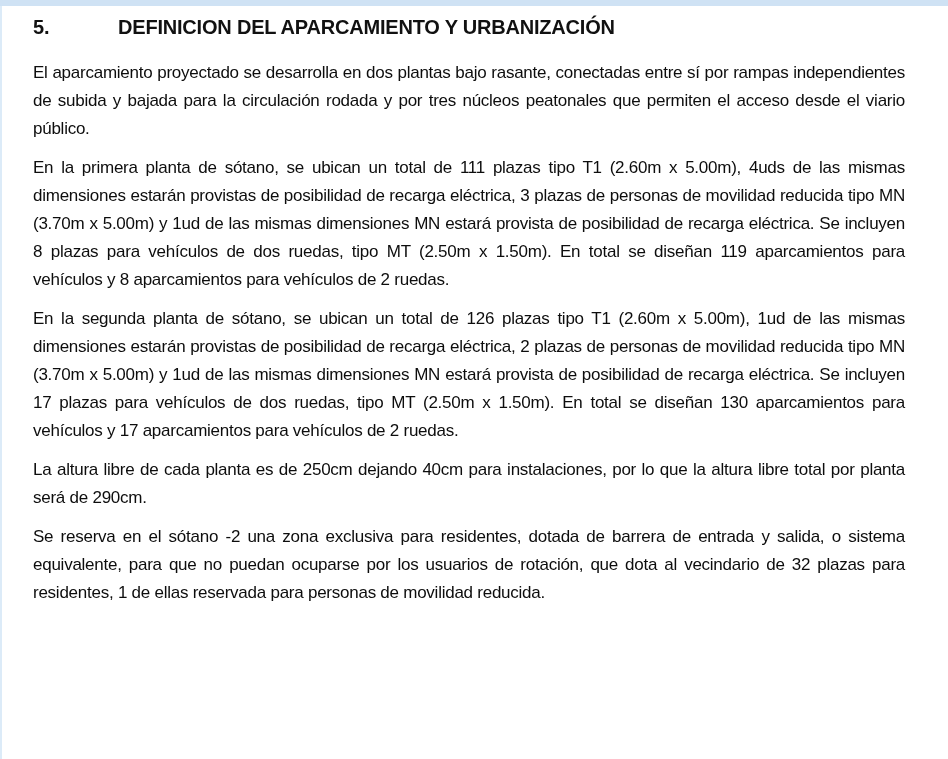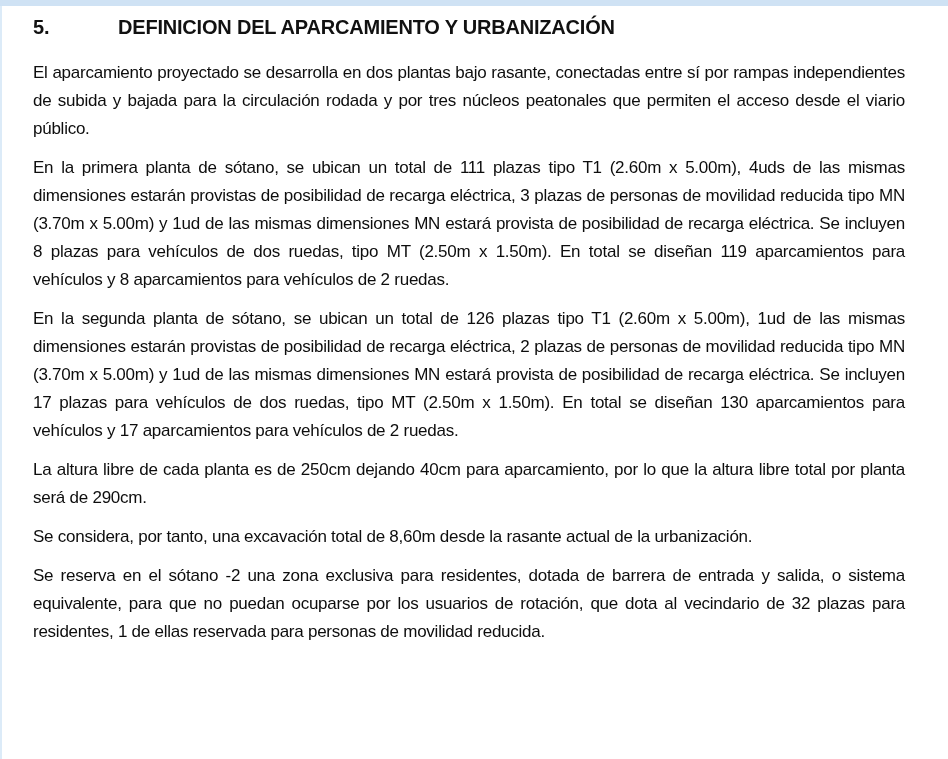--- a/index.html
+++ b/index.html
@@ -72,18 +72,17 @@
 
   <div class="heading">
     <span class="num">5.</span>
     <span class="title">DEFINICION DEL APARCAMIENTO Y URBANIZACIÓN</span>
   </div>
 
   <div class="body-text">
     <p>El aparcamiento proyectado se desarrolla en dos plantas bajo rasante, conectadas entre sí por rampas independientes de subida y bajada para la circulación rodada y por tres núcleos peatonales que permiten el acceso desde el viario público.</p>
     <p>En la primera planta de sótano, se ubican un total de 111 plazas tipo T1 (2.60m x 5.00m), 4uds de las mismas dimensiones estarán provistas de posibilidad de recarga eléctrica, 3 plazas de personas de movilidad reducida tipo MN (3.70m x 5.00m) y 1ud de las mismas dimensiones MN estará provista de posibilidad de recarga eléctrica. Se incluyen 8 plazas para vehículos de dos ruedas, tipo MT (2.50m x 1.50m). En total se diseñan 119 aparcamientos para vehículos y 8 aparcamientos para vehículos de 2 ruedas.</p>
     <p>En la segunda planta de sótano, se ubican un total de 126 plazas tipo T1 (2.60m x 5.00m), 1ud de las mismas dimensiones estarán provistas de posibilidad de recarga eléctrica, 2 plazas de personas de movilidad reducida tipo MN (3.70m x 5.00m) y 1ud de las mismas dimensiones MN estará provista de posibilidad de recarga eléctrica. Se incluyen 17 plazas para vehículos de dos ruedas, tipo MT (2.50m x 1.50m). En total se diseñan 130 aparcamientos para vehículos y 17 aparcamientos para vehículos de 2 ruedas.</p>
-    <p>La altura libre de cada planta es de 250cm dejando 40cm para aparcamiento, por lo que la altura libre total por planta será de 290cm.</p>
-    <p>Se considera, por tanto, una excavación total de 8,60m desde la rasante actual de la urbanización.</p>
+    <p>La altura libre de cada planta es de 250cm dejando 40cm para instalaciones, por lo que la altura libre total por planta será de 290cm.</p>
     <p>Se reserva en el sótano -2 una zona exclusiva para residentes, dotada de barrera de entrada y salida, o sistema equivalente, para que no puedan ocuparse por los usuarios de rotación, que dota al vecindario de 32 plazas para residentes, 1 de ellas reservada para personas de movilidad reducida.</p>
   </div>
 
 </div>
 
 </body></html>

